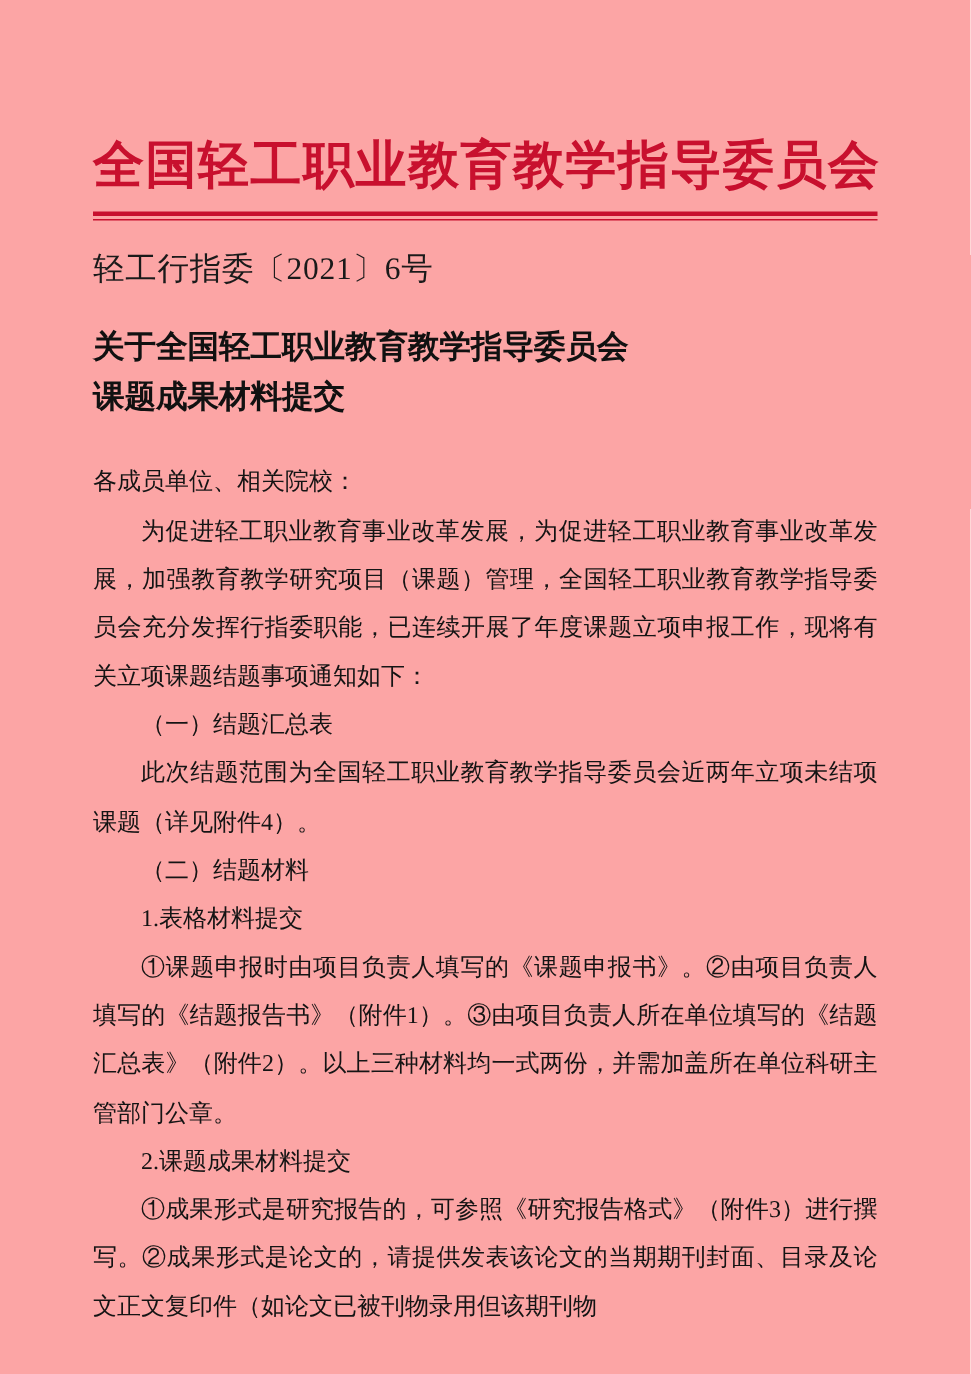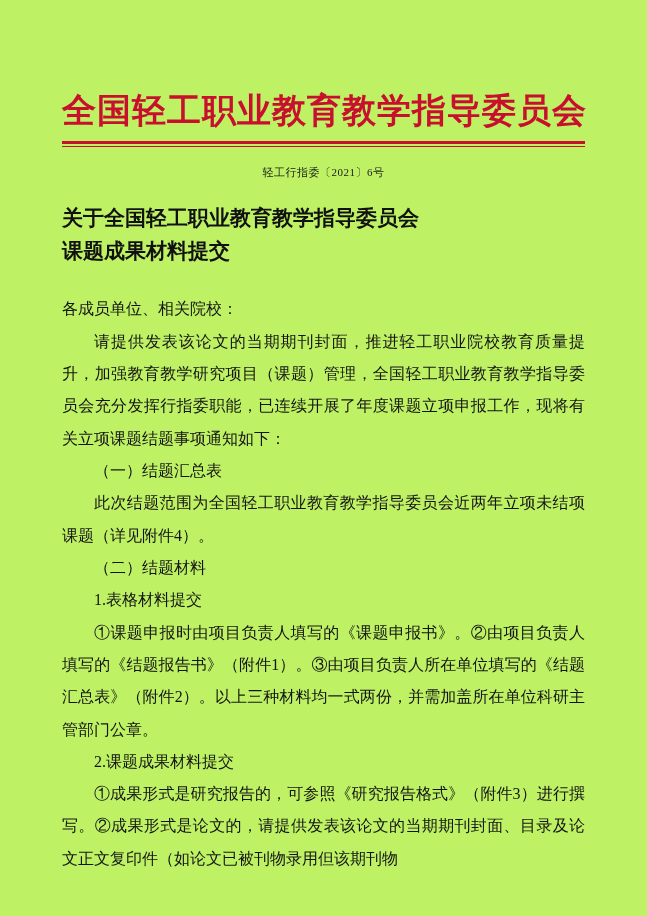--- a/index.html
+++ b/index.html
@@ -11,21 +11,21 @@
     width: 647px;
     height: 916px;
     font-family: "Liberation Serif", "DejaVu Serif", serif;
     color: #1a1a1a;
     overflow: hidden;
   }
   .page {
     position: relative;
     width: 647px;
     height: 916px;
-    background: #bef264;
+    background: #fca5a5;
     box-sizing: border-box;
     padding: 0 62px;
   }
 
   
   .masthead {
     padding-top: 92px;
     text-align: center;
   }
   .masthead-title {
@@ -44,22 +44,22 @@
   }
   .masthead-rule-thin {
     margin-top: 2px;
     height: 1px;
     background: #c8102e;
   }
 
   
   .doc-number {
     margin-top: 18px;
-    text-align: center;
-    font-size: 11px;
+    text-align: left;
+    font-size: 21px;
     letter-spacing: 0.5px;
     color: #1a1a1a;
   }
 
   
   .doc-title {
     margin-top: 22px;
     text-align: left;
     font-family: "DejaVu Sans", "Liberation Sans", sans-serif;
     font-weight: bold;
@@ -102,21 +102,21 @@
 
   <div class="doc-number">轻工行指委〔2021〕6号</div>
 
   <div class="doc-title">
     <div>关于全国轻工职业教育教学指导委员会</div>
     <div>课题成果材料提交</div>
   </div>
 
   <div class="body-text">
     <p class="p-flush">各成员单位、相关院校：</p>
-    <p class="p-indent">请提供发表该论文的当期期刊封面，推进轻工职业院校教育质量提升，加强教育教学研究项目（课题）管理，全国轻工职业教育教学指导委员会充分发挥行指委职能，已连续开展了年度课题立项申报工作，现将有关立项课题结题事项通知如下：</p>
+    <p class="p-indent">为促进轻工职业教育事业改革发展，为促进轻工职业教育事业改革发展，加强教育教学研究项目（课题）管理，全国轻工职业教育教学指导委员会充分发挥行指委职能，已连续开展了年度课题立项申报工作，现将有关立项课题结题事项通知如下：</p>
     <p class="p-indent">（一）结题汇总表</p>
     <p class="p-indent">此次结题范围为全国轻工职业教育教学指导委员会近两年立项未结项课题（详见附件4）。</p>
     <p class="p-indent">（二）结题材料</p>
     <p class="p-indent">1.表格材料提交</p>
     <p class="p-indent">①课题申报时由项目负责人填写的《课题申报书》。②由项目负责人填写的《结题报告书》（附件1）。③由项目负责人所在单位填写的《结题汇总表》（附件2）。以上三种材料均一式两份，并需加盖所在单位科研主管部门公章。</p>
     <p class="p-indent">2.课题成果材料提交</p>
     <p class="p-indent">①成果形式是研究报告的，可参照《研究报告格式》（附件3）进行撰写。②成果形式是论文的，请提供发表该论文的当期期刊封面、目录及论文正文复印件（如论文已被刊物录用但该期刊物</p>
   </div>
 
 </div>

